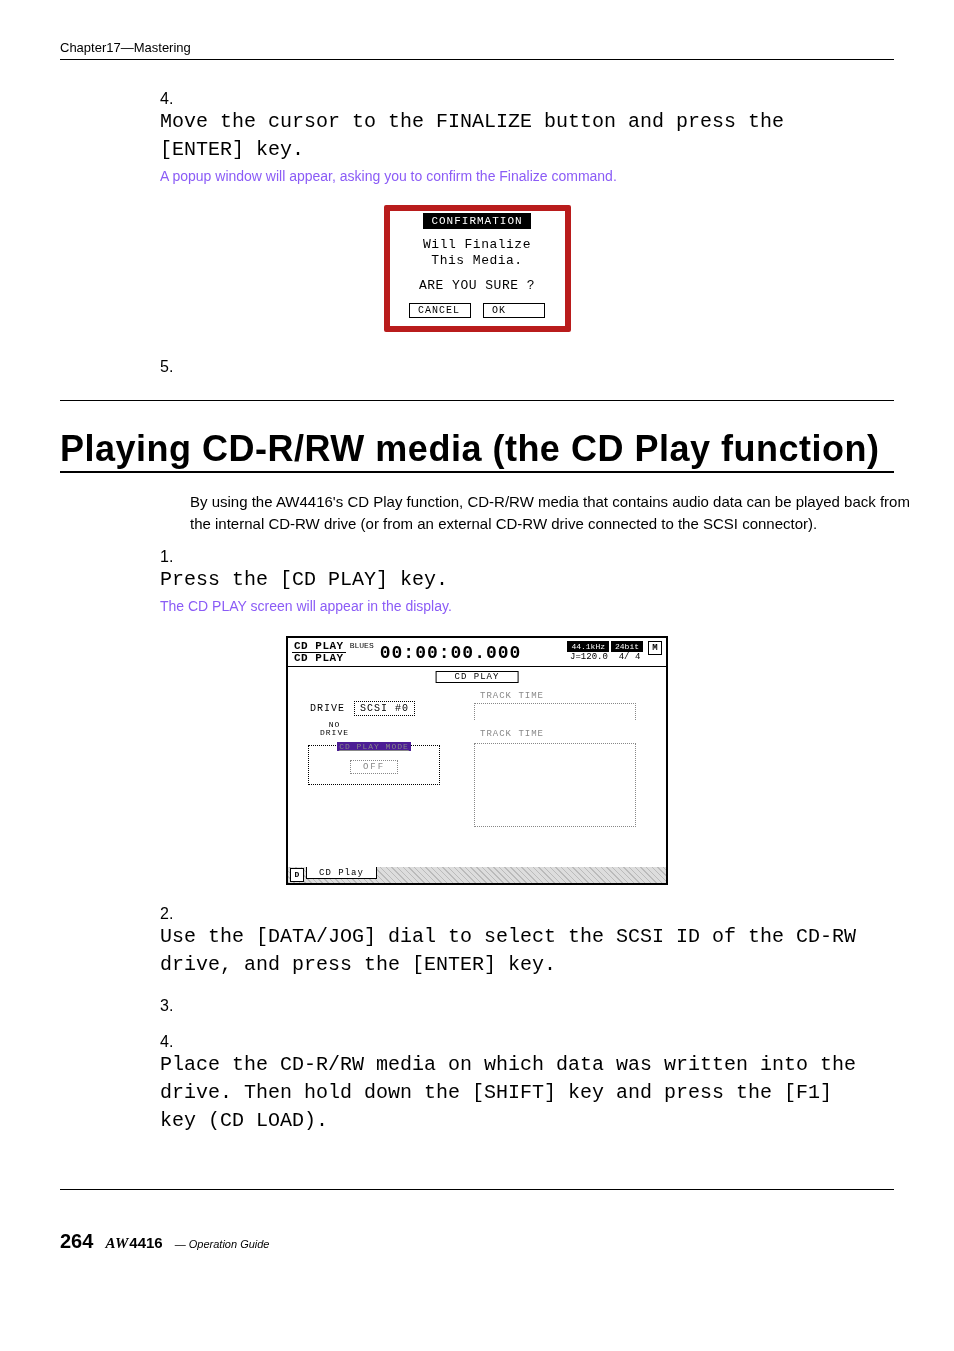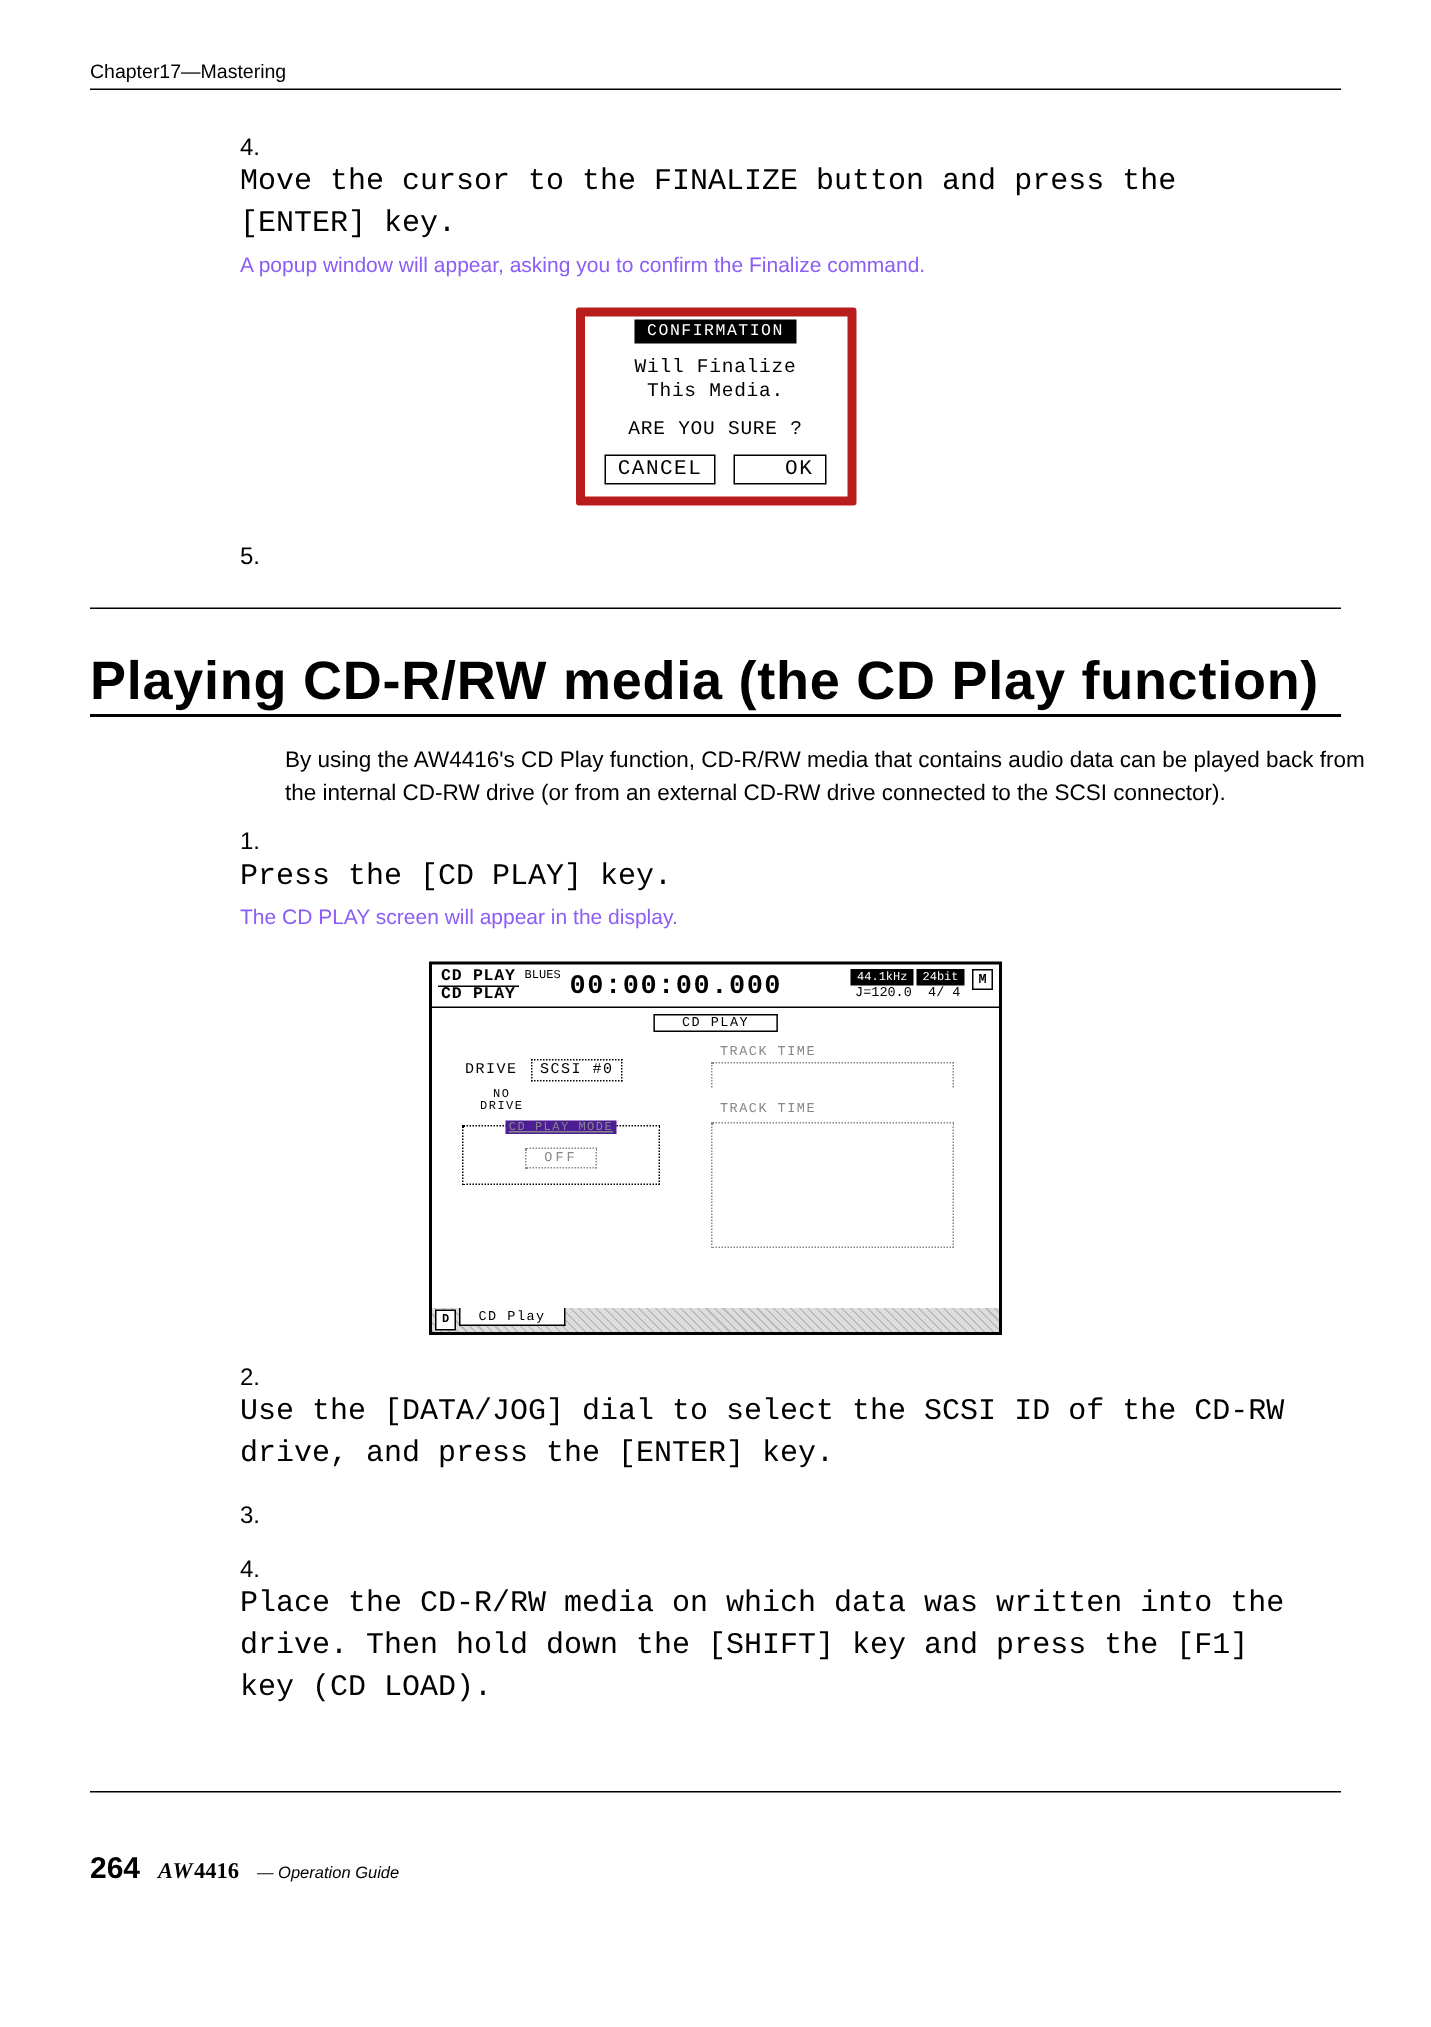--- a/index.html
+++ b/index.html
@@ -82,24 +82,24 @@
     letter-spacing: 0.5px;
   }
   .dialog .btn-row {
     display: flex;
     justify-content: center;
     gap: 12px;
     margin: 6px 0 8px 0;
   }
   .dialog .dlg-btn {
     border: 1px solid #000;
-    font-size: 14px;
+    font-size: 10px;
     padding: 1px 8px;
     min-width: 44px;
-    text-align: right;
+    text-align: left;
     letter-spacing: 1px;
   }
   h1.section {
     font-family: "Arial Black", "Helvetica Neue", sans-serif;
     font-weight: 900;
     font-size: 36px;
     margin: 28px 0 0 0;
     line-height: 1.1;
     letter-spacing: 0.5px;
   }
@@ -294,21 +294,21 @@
   }
   .logo {
     font-family: "Times New Roman", serif;
     font-style: italic;
     font-weight: bold;
     font-size: 15px;
     letter-spacing: 1px;
   }
   .logo .four {
     font-style: normal;
-    font-family: Liberation Serif, serif;
+    font-family: Liberation Sans, sans-serif;
     letter-spacing: 0;
     margin-top: 33px;
   }
   .guide {
     font-style: italic;
     font-size: 11px;
   }
 </style>
 </head>
 <body>

